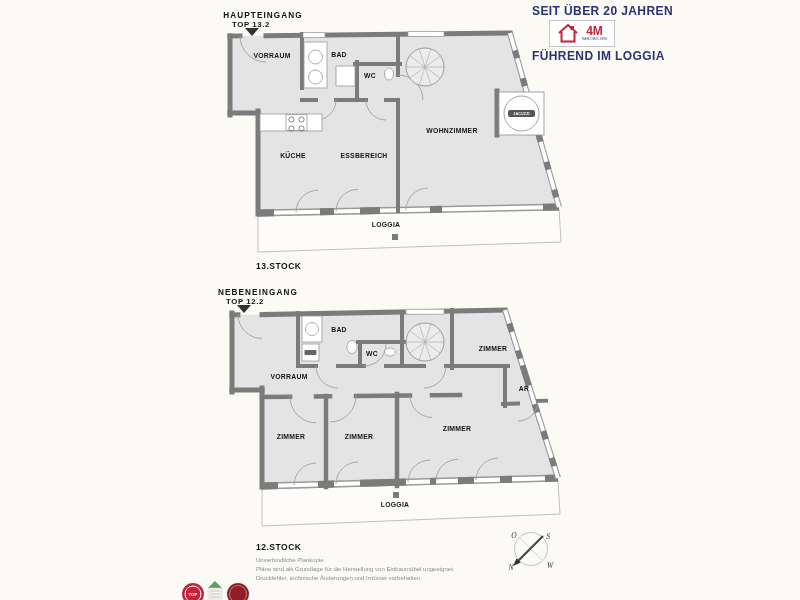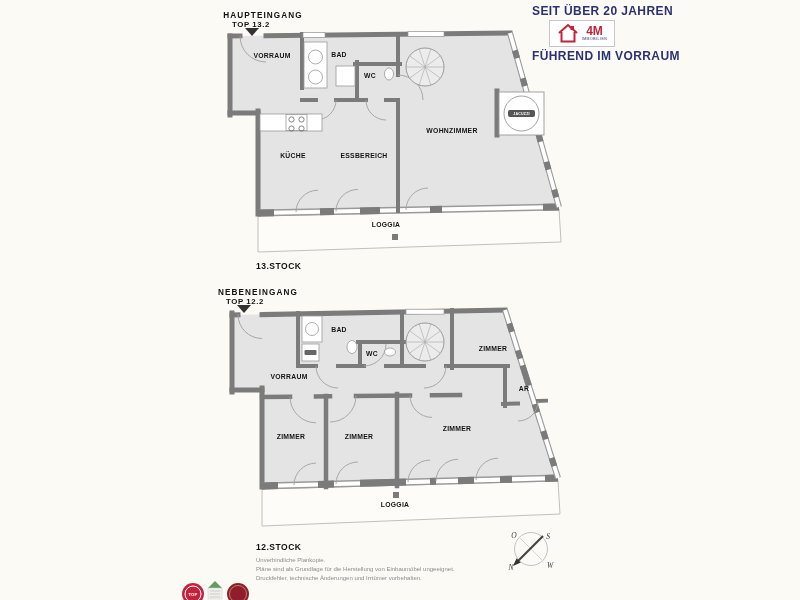--- a/index.html
+++ b/index.html
@@ -241,21 +241,21 @@
     <svg width="22" height="21" viewBox="0 0 22 21" style="position:static">
       <path d="M2 10 L11 2 L20 10" stroke="#c4223b" fill="none" stroke-width="2"></path>
       <path d="M4.5 9 L4.5 18.5 L17.5 18.5 L17.5 9" stroke="#c4223b" fill="none" stroke-width="2"></path>
       <rect x="13.5" y="3" width="3.5" height="4" fill="#c4223b"></rect>
     </svg>
     <div>
       <div class="fourm">4M</div>
       <div class="immo">IMMOBILIEN</div>
     </div>
   </div>
-  <div class="brand-bottom">FÜHREND IM VORRAUM</div>
+  <div class="brand-bottom">FÜHREND IM LOGGIA</div>
 </div>
 
 <div class="disclaimer">
   <div>Unverbindliche Plankopie.</div>
   <div>Pläne sind als Grundlage für die Herstellung von Einbaumöbel ungeeignet.</div>
   <div>Druckfehler, technische Änderungen und Irrtümer vorbehalten.</div>
 </div>
 
 </div>
 

